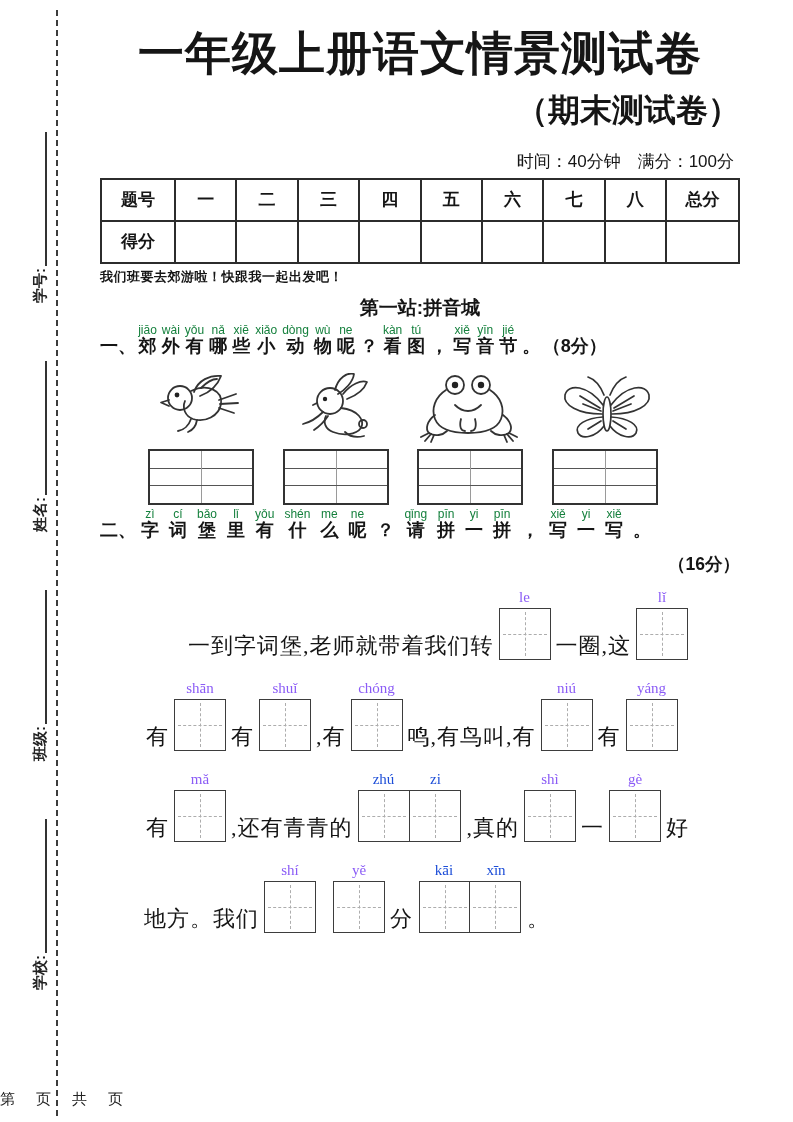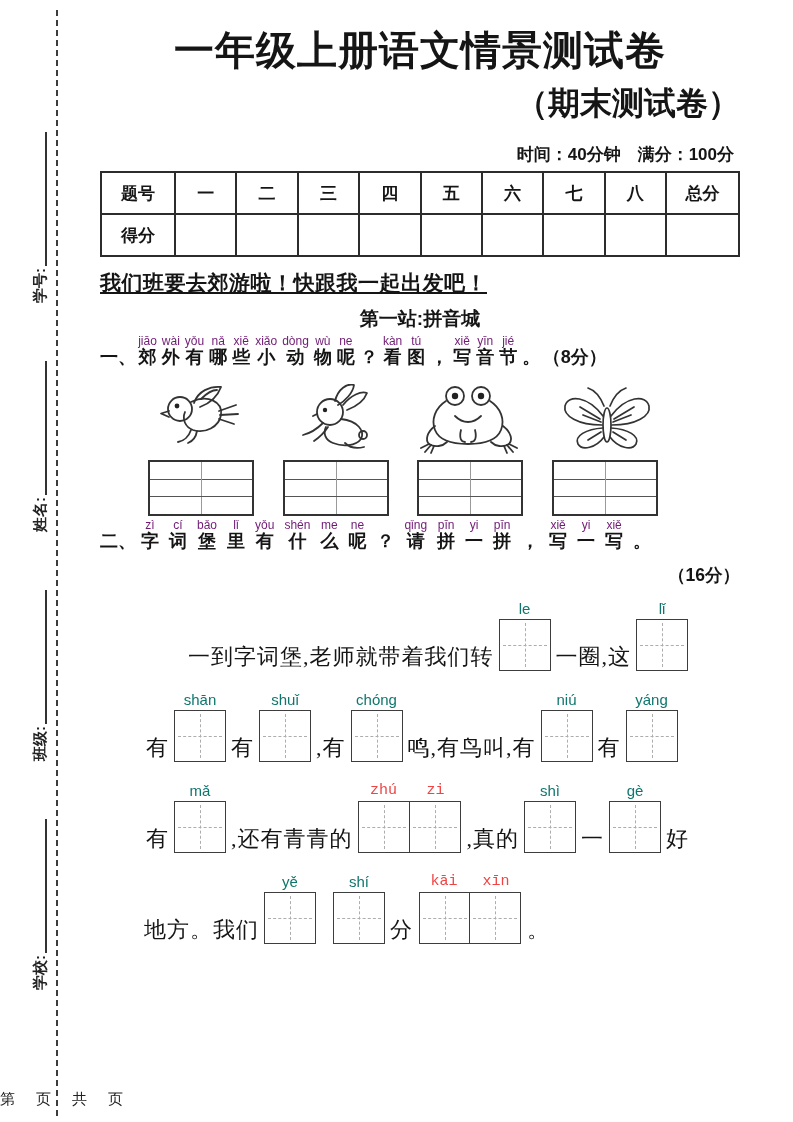--- a/index.html
+++ b/index.html
@@ -18,41 +18,41 @@
     position:absolute; left:-497px; top:544px; width:1060px; height:34px;
     transform:rotate(-90deg);
     display:flex; align-items:flex-end; justify-content:center; gap:58px;
     font-size:15px; font-weight:bold; color:#222;
   }
   .sb-item { display:inline-flex; align-items:flex-end; }
   .sb-line { display:inline-block; width:134px; height:3px; border-bottom:2px solid #333; margin:0 0 3px 2px; }
 
   .content { position:absolute; left:100px; top:0; width:640px; }
 
-  .title { text-align:center; font-size:40px; font-weight:bold; letter-spacing:1px; margin-top:27px; line-height:1.15; }
+  .title { text-align:center; font-size:46px; font-weight:bold; letter-spacing:1px; margin-top:27px; line-height:1.15; }
   .subtitle { text-align:right; font-size:32px; font-weight:bold; margin-top:9px; }
-  .info-line { text-align:right; font-size:17px; font-weight:bold; margin:17px 6px 5px 0; }
+  .info-line { text-align:right; font-size:17px; font-weight:normal; margin:17px 6px 5px 0; }
 
   table.score-table { width:100%; border-collapse:collapse; table-layout:fixed; }
   table.score-table td {
     border:2px solid #2c2c2c; height:42px; text-align:center; vertical-align:middle;
     font-size:17px; font-weight:bold;
   }
   table.score-table td.first { width:74px; }
   table.score-table td.last { width:73px; }
 
-  .intro { font-size:21px; font-weight:bold; margin-top:12px; letter-spacing:.5px;text-decoration:underline; }
+  .intro { font-size:13px; font-weight:bold; margin-top:4px; letter-spacing:.5px; }
   .station { text-align:center; font-size:19px; font-weight:bold; margin-top:9px; }
 
   .question { margin-top:3px; font-weight:bold; white-space:nowrap; }
   .q-num { font-size:18px; }
   .question ruby { ruby-align:center; font-size:18px; }
   .q1 ruby { margin:0 2.5px; }
   .q2 ruby { margin:0 5px; }
-  .question rt { font-size:12px; font-weight:normal; color:#701a75; letter-spacing:0; }
+  .question rt { font-size:12px; font-weight:normal; color:#15803d; letter-spacing:0; }
   .q-suffix { font-size:18px; }
   .score-note { font-size:17.5px; font-weight:bold; margin:10px 0 0 44px;text-align:right; }
 
   .animals-row {
     display:flex; justify-content:space-between; align-items:center;
     padding:0 85px 0 50px; margin-top:13px; height:72px;
   }
   .animal { flex:0 0 auto; }
 
   .grids-row { display:flex; justify-content:space-between; padding:0 82px 0 48px; margin-top:6px; }
@@ -67,22 +67,22 @@
   .story { margin-top:12px; font-family:"Liberation Serif", serif; }
   .story-row { display:flex; align-items:center; column-gap:5px; margin-bottom:19px; height:72px; }
   .story-row.r0 { padding-left:88px; }
   .story-row.r1 { padding-left:46px; }
   .story-row.r2 { padding-left:46px; }
   .story-row.r3 { padding-left:44px; }
   .story-text { font-size:22px; letter-spacing:1px; position:relative; top:22px; white-space:nowrap; }
 
   .zi-unit { display:inline-flex; flex-direction:column; align-items:center; flex:0 0 auto; }
   .zi-unit + .zi-unit { margin-left:12px; }
-  .zi-py { font-family:Liberation Sans, sans-serif; font-size:15px; height:20px; line-height:19px; color:#0f766e; }
-  .zi-py2 { display:flex; width:104px; font-family:Liberation Mono, monospace; font-size:15px; height:20px; line-height:19px; color:#ef4444; }
+  .zi-py { font-family:Liberation Serif, serif; font-size:15px; height:20px; line-height:19px; color:#8b5cf6; }
+  .zi-py2 { display:flex; width:104px; font-family:Liberation Serif, serif; font-size:15px; height:20px; line-height:19px; color:#1d4ed8; }
   .zi-py2 span { flex:1; text-align:center; }
   .zi-row { display:flex; }
   .zi-box { position:relative; width:52px; height:52px; border:1.7px solid #3d3d3d; background:#fff; }
   .zi-row .zi-box + .zi-box { margin-left:-1.7px; }
   .zi-box::before { content:""; position:absolute; left:3px; right:3px; top:50%; border-top:1px dashed #adadad; }
   .zi-box::after  { content:""; position:absolute; top:3px; bottom:3px; left:50%; border-left:1px dashed #adadad; }
 
   .footer { position:absolute; bottom:13px; left:0; width:100%; text-align:left; font-size:15px; letter-spacing:3px; color:#222; }
 
   svg.lineart { display:block; }
@@ -295,25 +295,25 @@
           <span class="story-text">一</span>
           <div class="zi-unit">
             <div class="zi-py">gè</div>
             <div class="zi-box"></div>
           </div>
           <span class="story-text">好</span>
         </div>
         <div class="story-row r3">
           <span class="story-text">地方。我们</span>
           <div class="zi-unit">
+            <div class="zi-py">shí</div>
+            <div class="zi-box"></div>
+          </div>
+          <div class="zi-unit">
             <div class="zi-py">yě</div>
-            <div class="zi-box"></div>
-          </div>
-          <div class="zi-unit">
-            <div class="zi-py">shí</div>
             <div class="zi-box"></div>
           </div>
           <span class="story-text">分</span>
           <div class="zi-unit">
             <div class="zi-py2">
               <span>kāi</span>
               <span>xīn</span>
             </div>
             <div class="zi-row">
               <div class="zi-box"></div>

